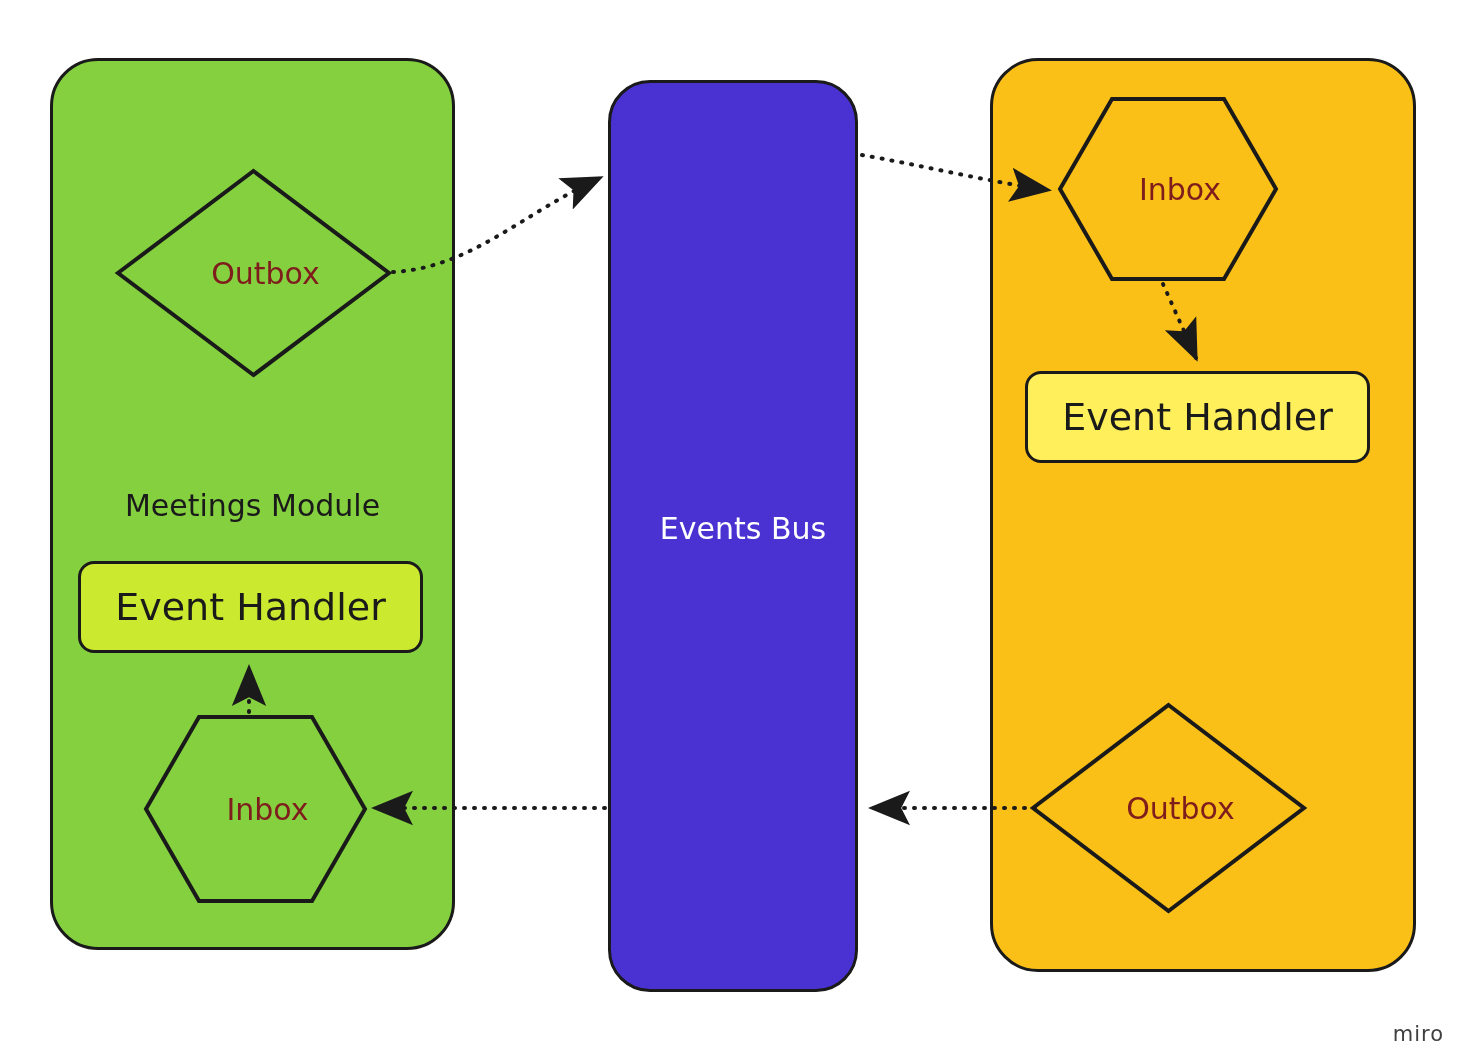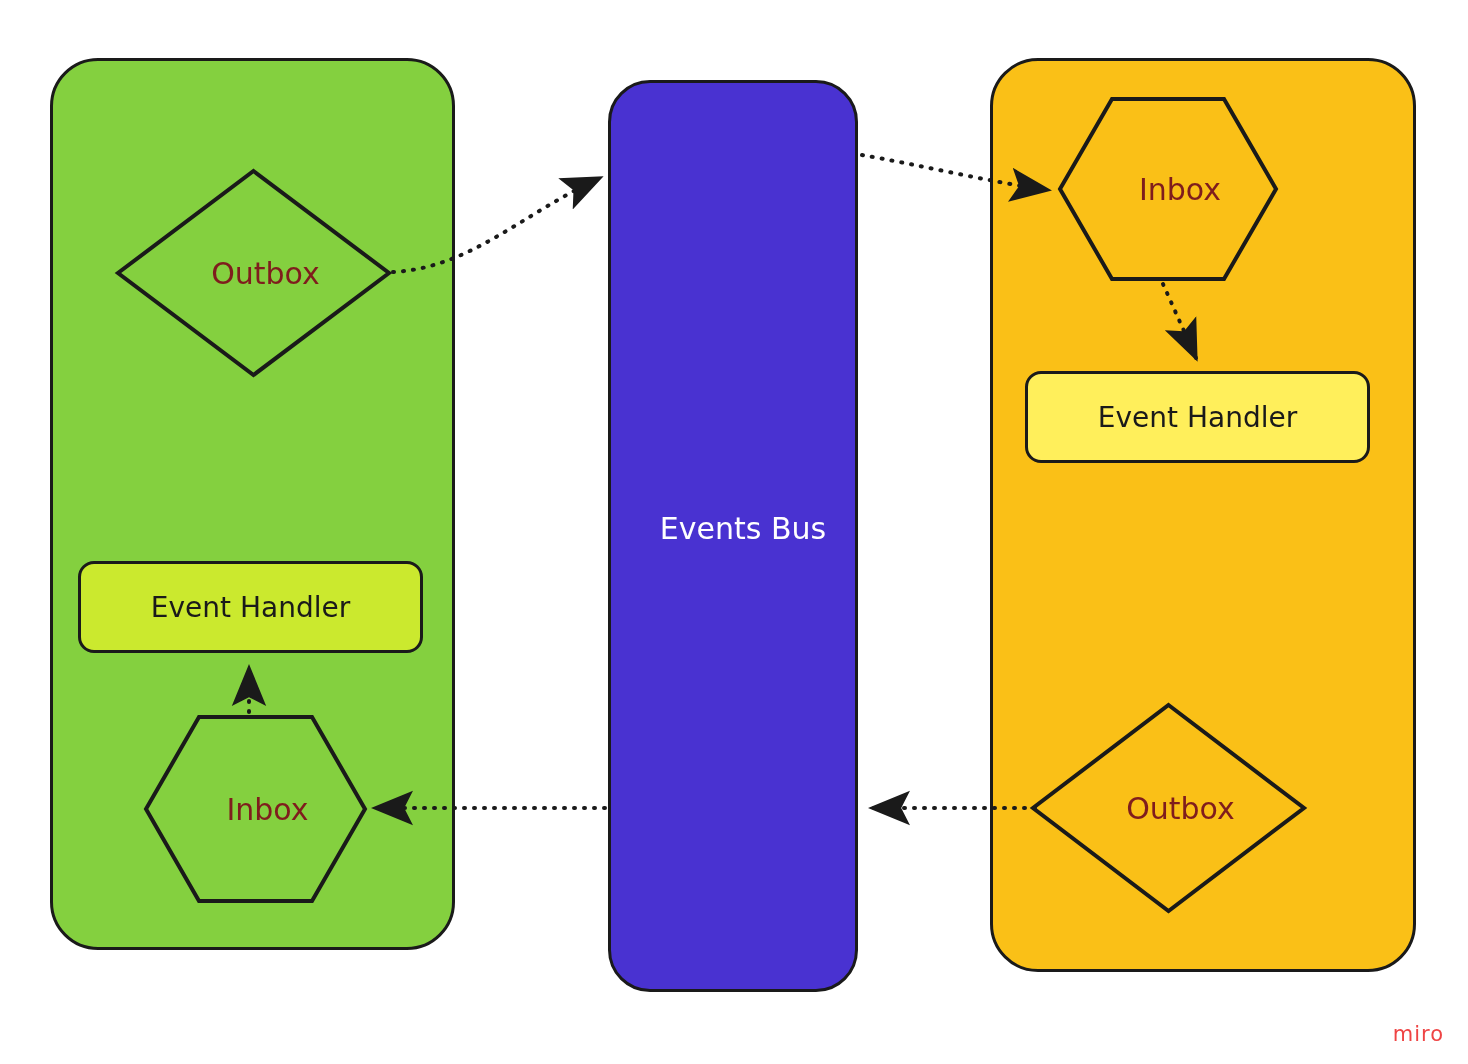--- a/index.html
+++ b/index.html
@@ -95,21 +95,21 @@
   
   .handler-box {
     position: absolute;
     box-sizing: border-box;
     border: 3px solid #1a1a1a;
     border-radius: 16px;
     display: flex;
     align-items: center;
     justify-content: center;
     color: #1a1a1a;
-    font-size: 28px;
+    font-size: 38px;
     white-space: nowrap;
   }
   #meetings-event-handler {
     left: 78px; top: 561px;
     width: 345px; height: 92px;
     background: #cbe92e;
   }
   #administration-event-handler {
     left: 1025px; top: 371px;
     width: 345px; height: 92px;
@@ -122,40 +122,41 @@
     left: 0; top: 0;
     width: 1468px; height: 1064px;
     pointer-events: none;
   }
 
   
   #miro-watermark {
     position: absolute;
     right: 24px;
     bottom: 18px;
-    color: #ef4444;
+    color: #404040;
     font-size: 21px;
     letter-spacing: 1px;
     font-family: "DejaVu Sans", "Liberation Sans", sans-serif;
   }
 </style>
 </head>
 <body>
 
 <div id="canvas">
 
   <div class="module" id="meetings-module"></div>
 
   <div class="shape" id="meetings-outbox" style="left:115px; top:168px; width:277px; height:210px;">
     <svg width="277" height="210" viewBox="0 0 277 210" aria-hidden="true">
       <polygon points="138.5,3 274,105 138.5,207 3,105" fill="#84d03f" stroke="#1a1a1a" stroke-width="4"></polygon>
     </svg>
     <span class="shape-label">Outbox</span>
   </div>
 
+  <div class="module-title" id="meetings-title">Meetings Module</div>
 
   <div class="handler-box" id="meetings-event-handler">Event Handler</div>
 
   <div class="shape" id="meetings-inbox" style="left:143px; top:714px; width:225px; height:190px;">
     <svg width="225" height="190" viewBox="0 0 225 190" aria-hidden="true">
       <polygon points="56,3 169,3 222,95 169,187 56,187 3,95" fill="#84d03f" stroke="#1a1a1a" stroke-width="4"></polygon>
     </svg>
     <span class="shape-label">Inbox</span>
   </div>
 

